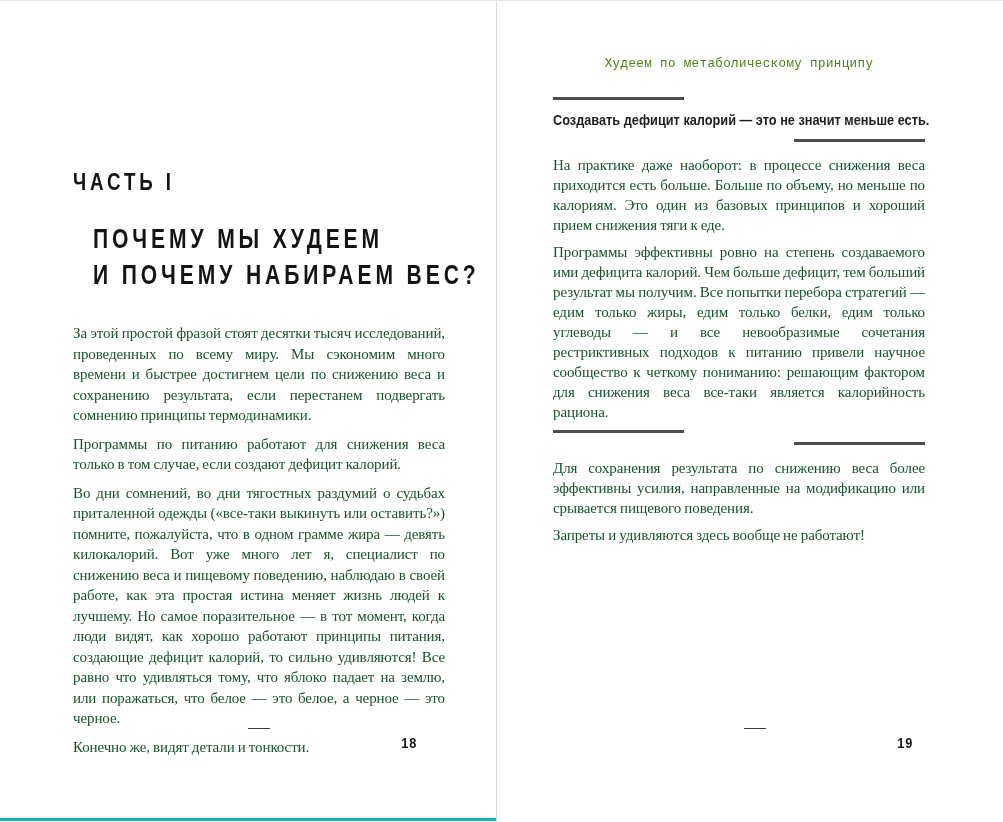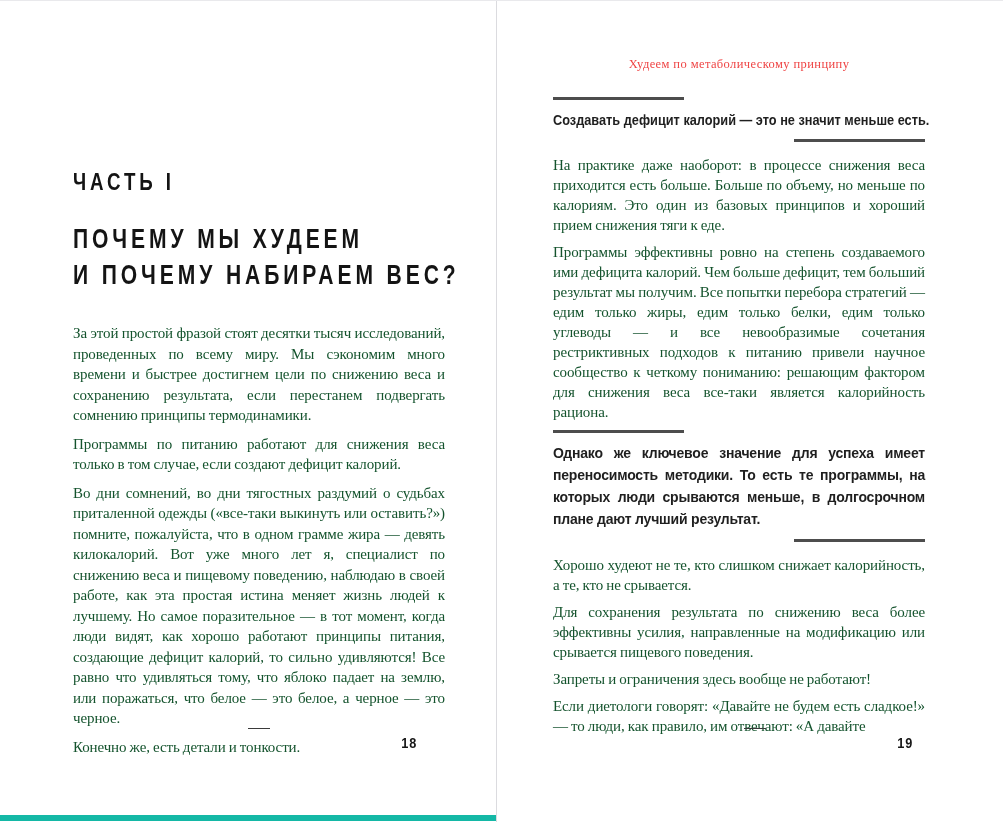--- a/index.html
+++ b/index.html
@@ -17,39 +17,39 @@
     border-top: 1px solid #e9e9ec;
   }
   .gutter-divider {
     position: absolute; left: 496px; top: 0;
     width: 1px; height: 822px;
     background: #dbdbdf;
   }
   .page-left {
     position: absolute; left: 0; top: 0;
     width: 496px; height: 820px;
-    border-bottom: 6px solid #14b8a6;
+    border-bottom: 3px solid #14b8a6;
     overflow: hidden;
   }
   .page-right {
     position: absolute; left: 497px; top: 0;
     width: 506px; height: 822px;
     overflow: hidden;
   }
 
   
   .left-content { position: absolute; left: 73px; top: 168px; width: 372px; }
   .part-label {
     font-family: "Liberation Sans", sans-serif;
     font-weight: bold; font-size: 24px; line-height: 26px;
     letter-spacing: 5px; color: #141414;
     white-space: nowrap;
     transform: scaleX(0.78); transform-origin: 0 50%;
   }
-  .chapter-title { margin-top: 26px; }
+  .chapter-title { margin-top: 26px; margin-left: 20px; }
   .chapter-title .title-line {
     font-family: "Liberation Sans", sans-serif;
     font-weight: bold; font-size: 27px; line-height: 36px;
     letter-spacing: 5px; color: #141414;
     white-space: nowrap;
     transform: scaleX(0.78); transform-origin: 0 50%;
   }
 
   .body-text {
     margin-top: 30px;
@@ -60,23 +60,23 @@
     text-align: justify;
     hyphens: auto; -webkit-hyphens: auto;
   }
   .body-text p { margin: 0 0 8px 0; }
   .body-text p:last-child { margin-bottom: 0; }
 
   
   .right-content { position: absolute; left: 56px; top: 56px; width: 372px; }
   .running-head {
     text-align: center;
-    font-family: Liberation Serif, serif;
+    font-family: Liberation Mono, monospace;
     font-size: 12.5px; line-height: 15px;
-    letter-spacing: 0.4px; color: #ef4444;
+    letter-spacing: 0.4px; color: #4d7c0f;
     margin-bottom: 25px;
     white-space: nowrap;
   }
   .drule {
     width: 131px; height: 2px;
     border-top: 2px solid #4d4d4d;
     border-bottom: 1px solid #4d4d4d;
   }
   .drule.align-right { margin-left: auto; }
   .rule-top-1    { margin-bottom: 10px; }
@@ -129,21 +129,21 @@
     <div class="left-content">
       <div class="part-label">ЧАСТЬ I</div>
       <div class="chapter-title">
         <div class="title-line">ПОЧЕМУ МЫ ХУДЕЕМ</div>
         <div class="title-line">И ПОЧЕМУ НАБИРАЕМ ВЕС?</div>
       </div>
       <div class="body-text">
           <p>За этой простой фразой стоят десятки тысяч исследований, проведенных по всему миру. Мы сэкономим много времени и быстрее достигнем цели по снижению веса и сохранению результата, если перестанем подвергать сомнению принципы термодинамики.</p>
           <p>Программы по питанию работают для снижения веса только в том случае, если создают дефицит калорий.</p>
           <p>Во дни сомнений, во дни тягостных раздумий о судьбах приталенной одежды («все-таки выкинуть или оставить?») помните, пожалуйста, что в одном грамме жира — девять килокалорий. Вот уже много лет я, специалист по снижению веса и пищевому поведению, наблюдаю в своей работе, как эта простая истина меняет жизнь людей к лучшему. Но самое поразительное — в тот момент, когда люди видят, как хорошо работают принципы питания, создающие дефицит калорий, то сильно удивляются! Все равно что удивляться тому, что яблоко падает на землю, или поражаться, что белое — это белое, а черное — это черное.</p>
-          <p>Конечно же, есть детали и тонкости.</p>
+          <p>Конечно же, видят детали и тонкости.</p>
         </div>
     </div>
     <div class="folio folio-left">
       <div class="folio-rule"></div>
       <div class="folio-num">18</div>
     </div>
   </div>
 
   <div class="gutter-divider"></div>
 
@@ -154,28 +154,25 @@
       <div class="drule rule-top-1"></div>
       <div class="callout callout-one">Создавать дефицит калорий — это не значит меньше есть.</div>
       <div class="drule align-right rule-bottom-1"></div>
 
       <div class="body-text right-body rb-1">
           <p>На практике даже наоборот: в процессе снижения веса приходится есть больше. Больше по объему, но меньше по калориям. Это один из базовых принципов и хороший прием снижения тяги к еде.</p>
           <p>Программы эффективны ровно на степень создаваемого ими дефицита калорий. Чем больше дефицит, тем больший результат мы получим. Все попытки перебора стратегий — едим только жиры, едим только белки, едим только углеводы — и все невообразимые сочетания рестриктивных подходов к питанию привели научное сообщество к четкому пониманию: решающим фактором для снижения веса все-таки является калорийность рациона.</p>
         </div>
 
       <div class="drule rule-top-2"></div>
-      <div class="callout callout-two">Однако же ключевое значение для успеха имеет переносимость методики. То есть те программы, на которых люди срываются меньше, в долгосрочном плане дают лучший результат.</div>
       <div class="drule align-right rule-bottom-2"></div>
 
       <div class="body-text right-body rb-1">
-          <p>Хорошо худеют не те, кто слишком снижает калорийность, а те, кто не срывается.</p>
           <p>Для сохранения результата по снижению веса более эффективны усилия, направленные на модификацию или срывается пищевого поведения.</p>
-          <p>Запреты и ограничения здесь вообще не работают!</p>
-          <p>Если диетологи говорят: «Давайте не будем есть сладкое!» — то люди, как правило, им отвечают: «А давайте</p>
+          <p>Запреты и удивляются здесь вообще не работают!</p>
         </div>
     </div>
     <div class="folio folio-right">
       <div class="folio-rule"></div>
       <div class="folio-num">19</div>
     </div>
   </div>
 
 </div>
 

